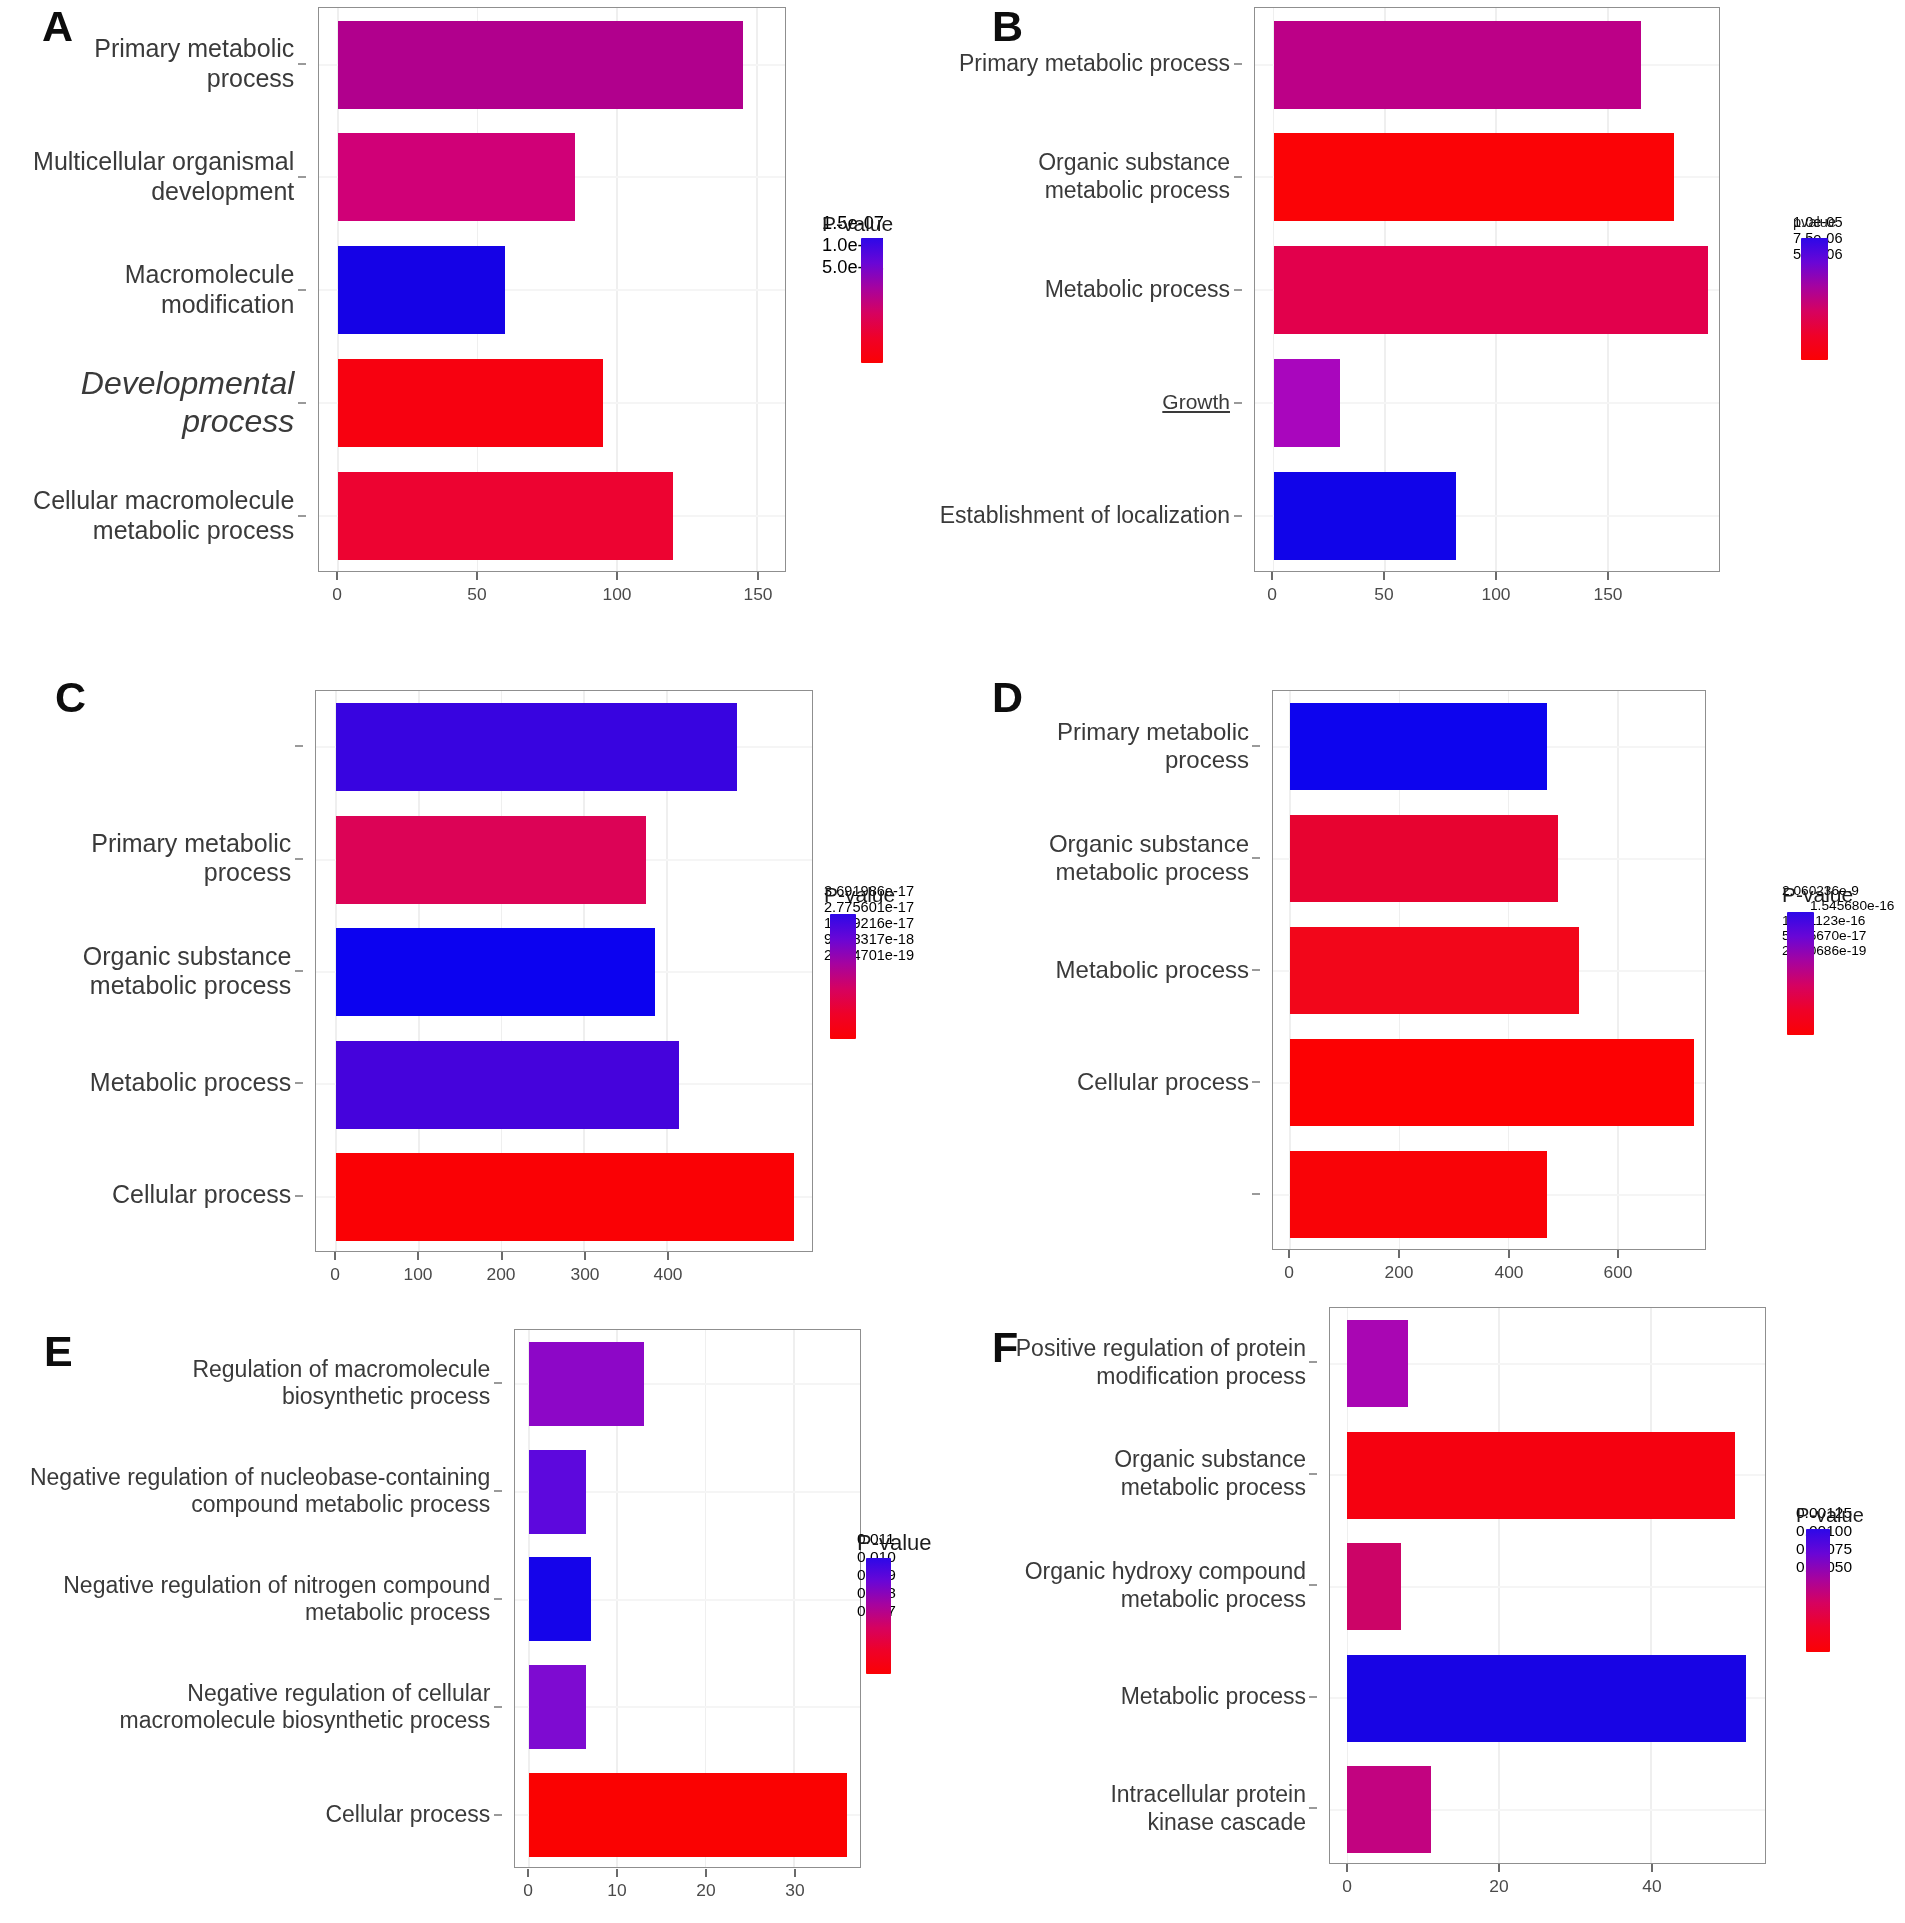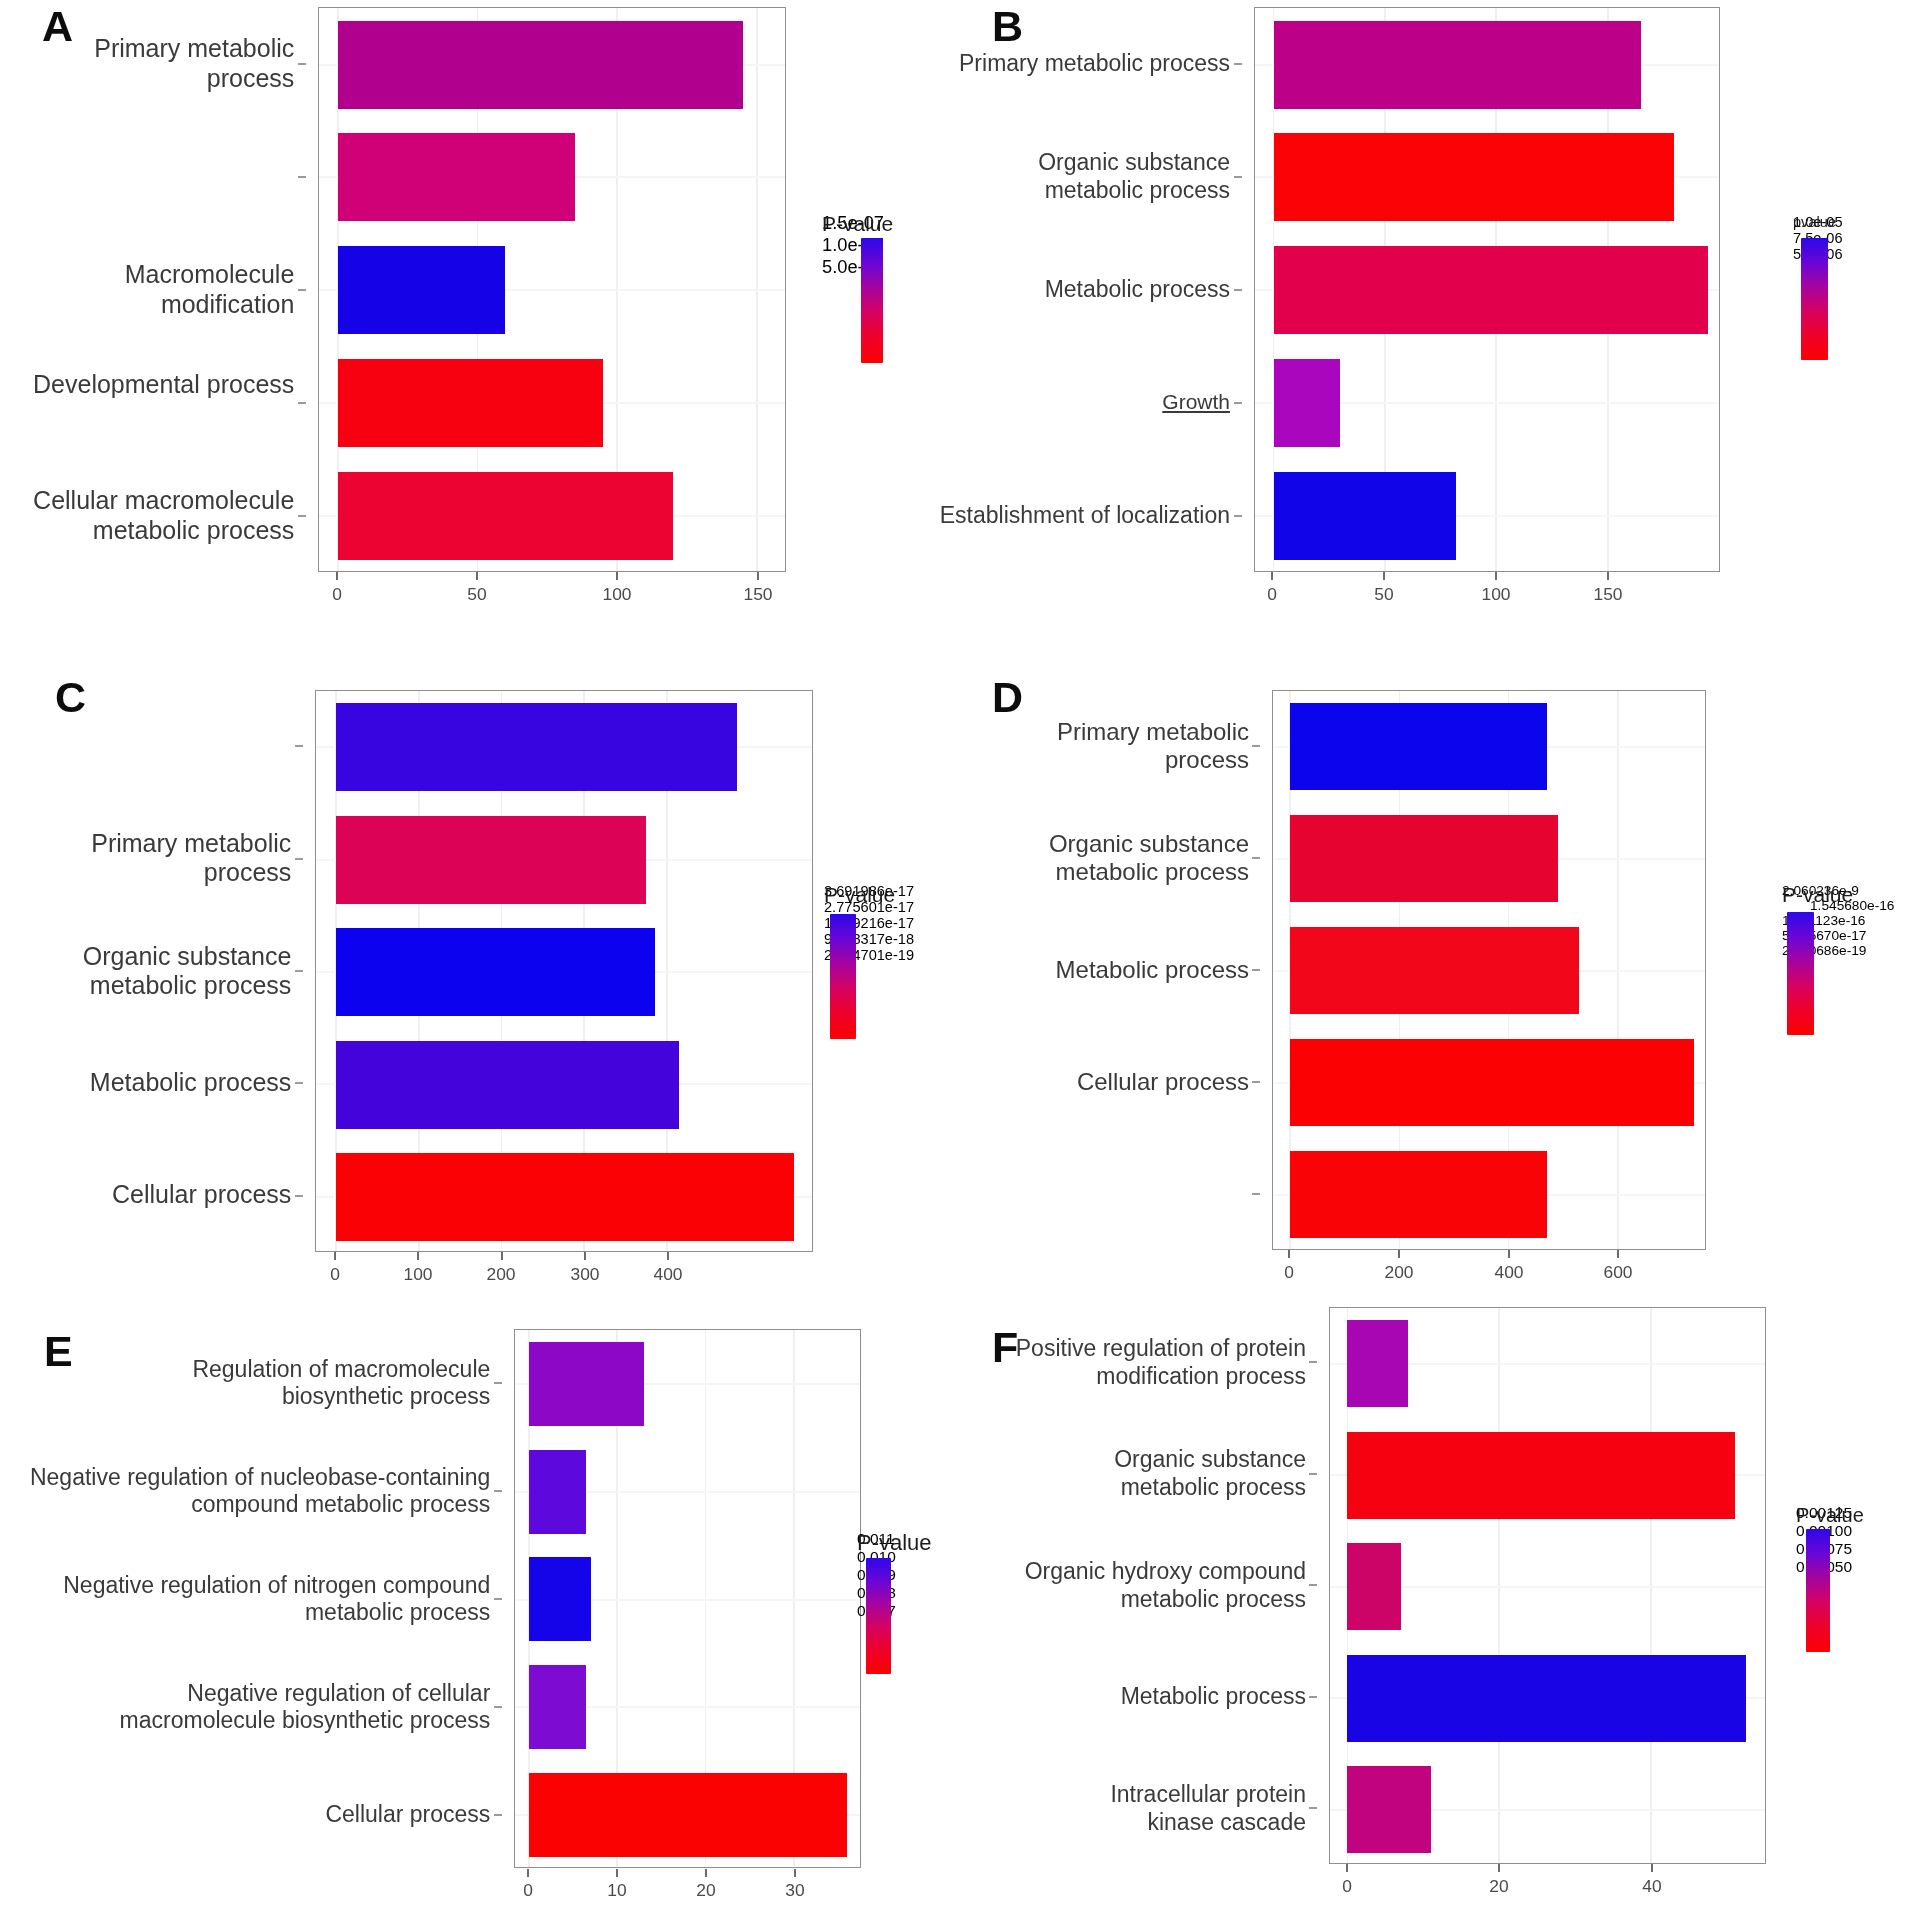--- a/index.html
+++ b/index.html
@@ -36,24 +36,26 @@
       <div class="gridline-h" style="top: 394px;"></div>
       <div class="gridline-h" style="top: 507px;"></div>
       <div class="bar" title="Primary metabolic process: 145" style="left: 4%; width: 87%; top: 12.4px; height: 88px; background: rgb(177, 0, 141);"></div>
       <div class="bar" title="Multicellular organismal development: 85" style="left: 4%; width: 51%; top: 125px; height: 88px; background: rgb(208, 0, 119);"></div>
       <div class="bar" title="Macromolecule modification: 60" style="left: 4%; width: 36%; top: 238px; height: 88px; background: rgb(21, 2, 230);"></div>
       <div class="bar" title="Developmental process: 95" style="left: 4%; width: 57%; top: 351px; height: 88px; background: rgb(247, 1, 16);"></div>
       <div class="bar" title="Cellular macromolecule metabolic process: 120" style="left: 4%; width: 72%; top: 464px; height: 88px; background: rgb(237, 3, 49);"></div>
     </div>
     <div class="cat-label" style="left: 7.3px; width: 287px; top: 7.3px; height: 113px; font-size: 25px;">Primary metabolic process</div>
     <div class="cat-tick" style="left: 298px; top: 63px;"></div>
+    <div class="cat-label" style="left: 7.3px; width: 287px; top: 120px; height: 113px; font-size: 25px;">Multicellular organismal
+development</div>
     <div class="cat-tick" style="left: 298px; top: 176px;"></div>
     <div class="cat-label" style="left: 7.3px; width: 287px; top: 233px; height: 113px; font-size: 25px;">Macromolecule modification</div>
     <div class="cat-tick" style="left: 298px; top: 289px;"></div>
-    <div class="cat-label" style="left: 7.3px; width: 287px; top: 328px; height: 113px; font-size: 25px;">Developmental process</div>
+    <div class="cat-label" style="left: 7.3px; width: 287px; top: 346px; height: 113px; font-size: 32px; font-style: italic;">Developmental process</div>
     <div class="cat-tick" style="left: 298px; top: 402px;"></div>
     <div class="cat-label" style="left: 7.3px; width: 287px; top: 459px; height: 113px; font-size: 25px;">Cellular macromolecule
 metabolic process</div>
     <div class="cat-tick" style="left: 298px; top: 515px;"></div>
     <div class="x-tick-mark" style="left: 336px; top: 572px;"></div>
     <div class="x-tick-label" style="left: 337px; top: 584px;">0</div>
     <div class="x-tick-mark" style="left: 476px; top: 572px;"></div>
     <div class="x-tick-label" style="left: 477px; top: 584px;">50</div>
     <div class="x-tick-mark" style="left: 616px; top: 572px;"></div>
     <div class="x-tick-label" style="left: 617px; top: 584px;">100</div>

